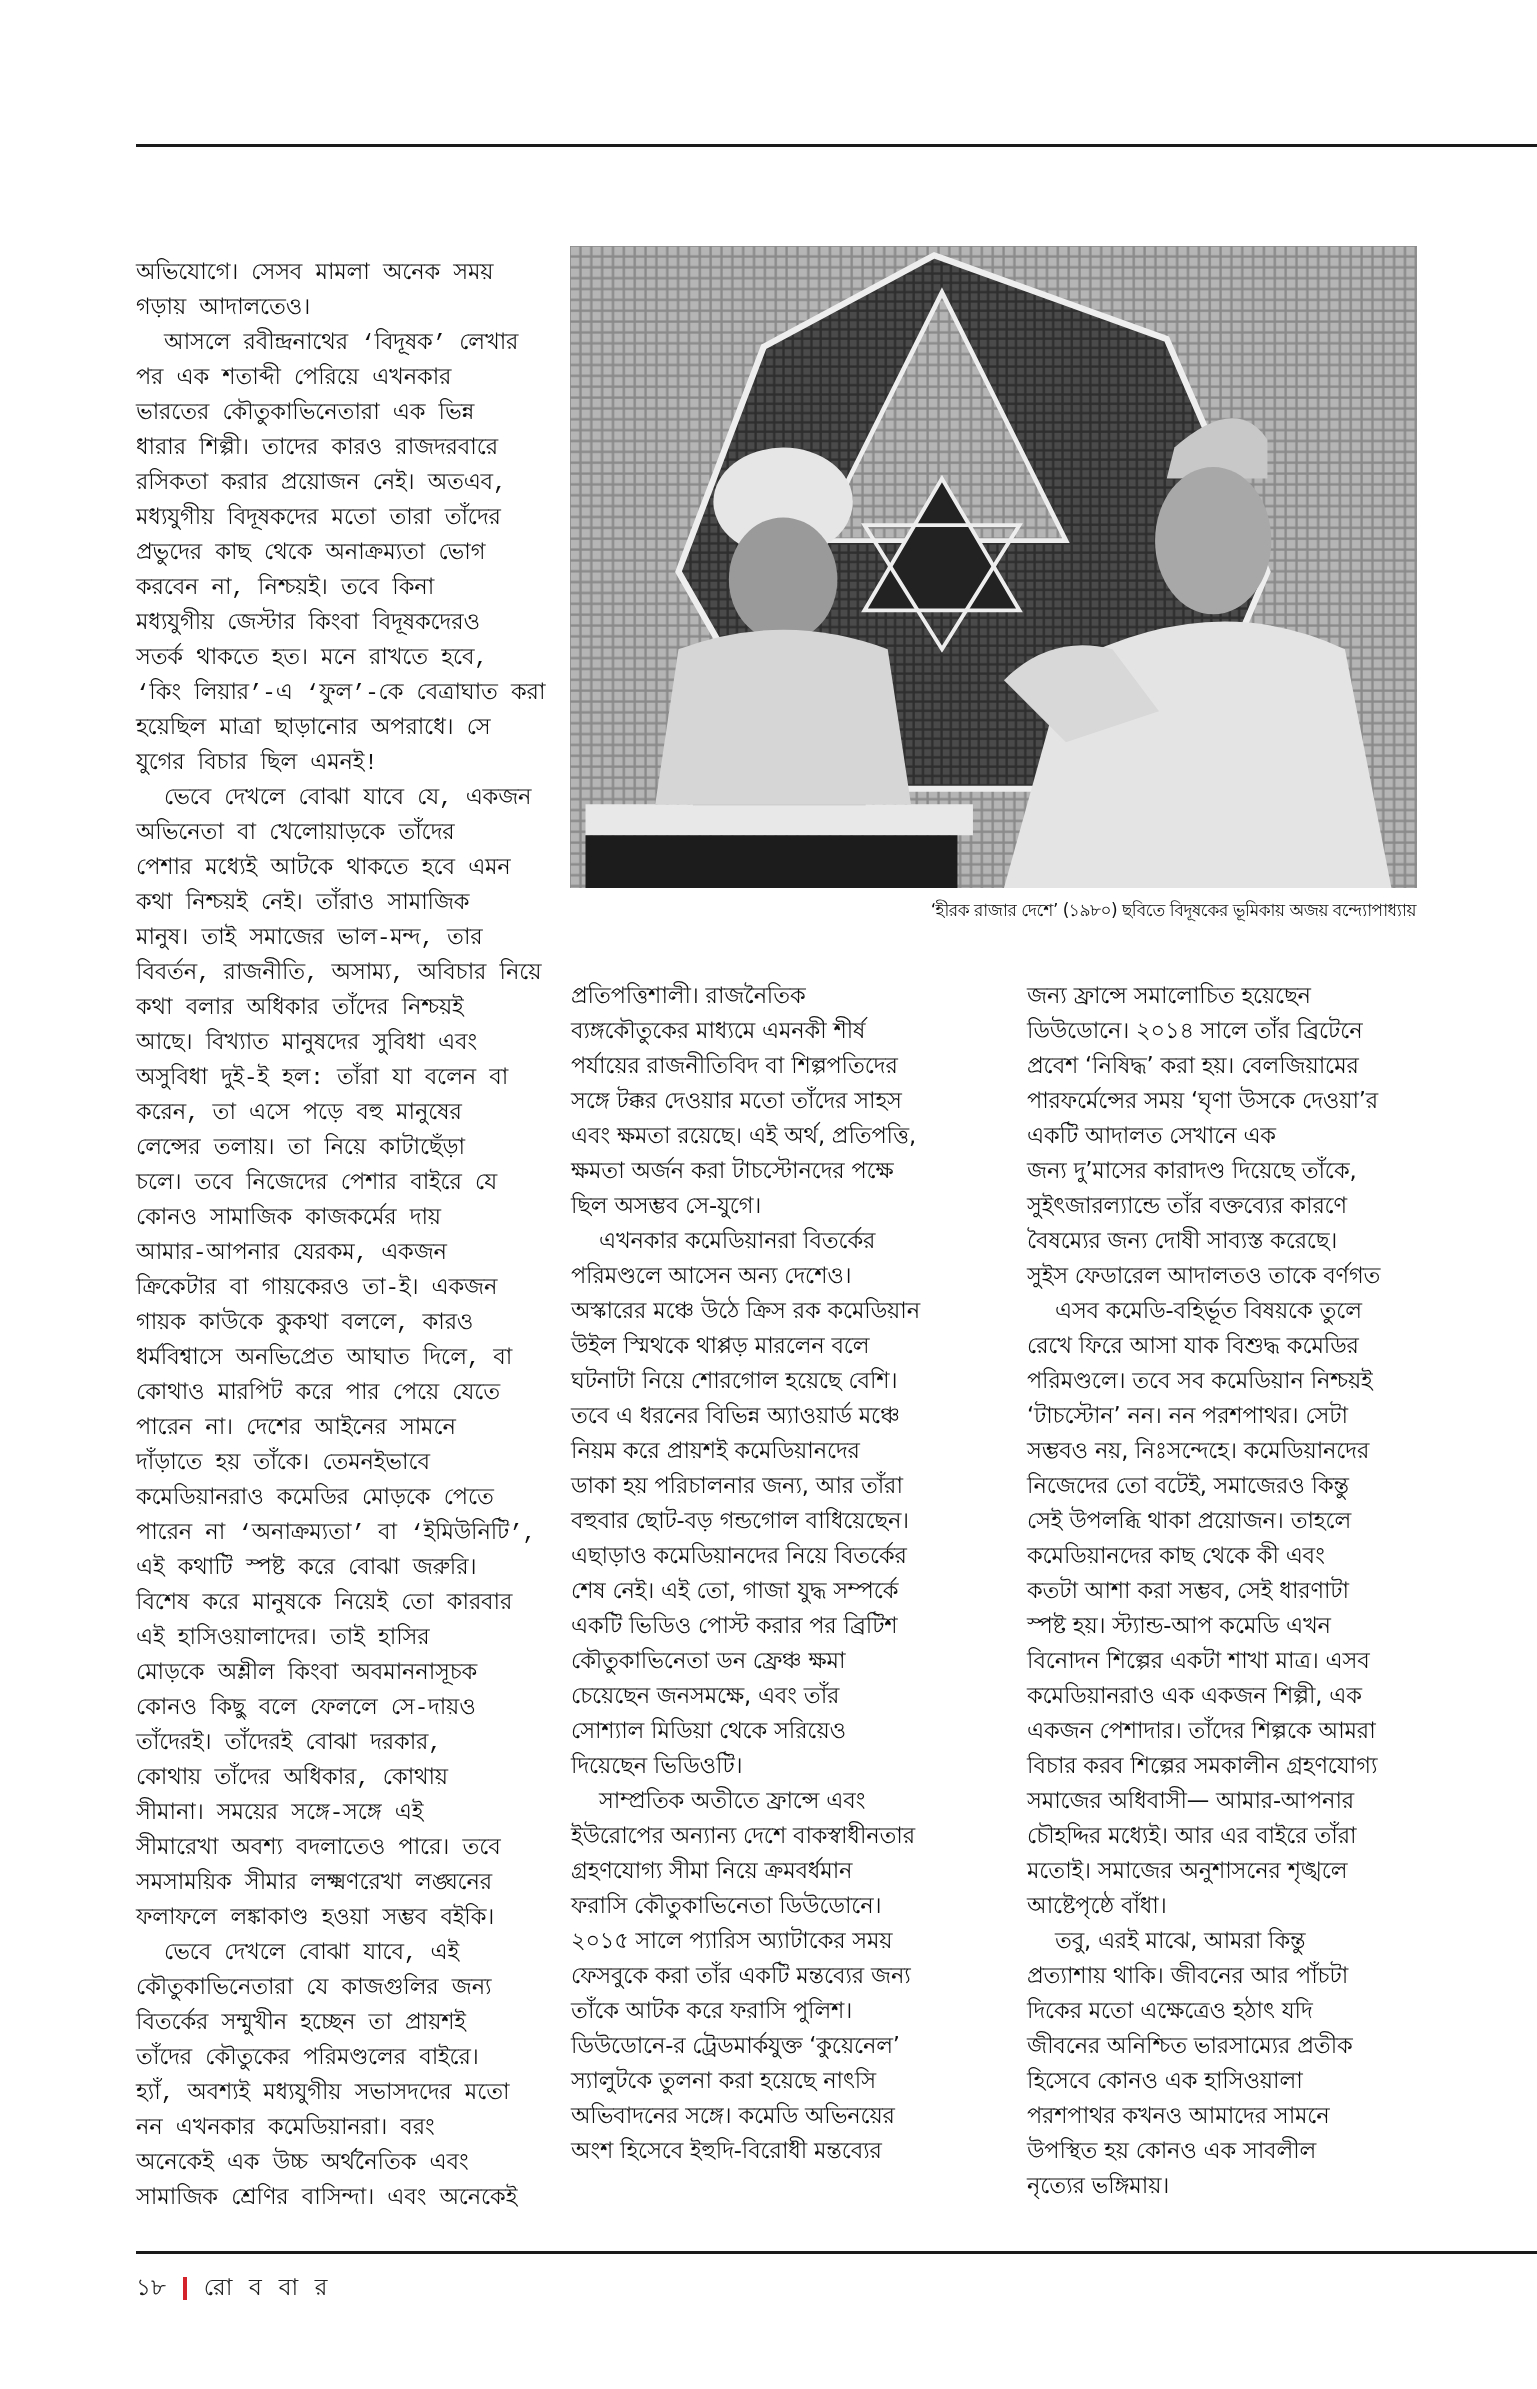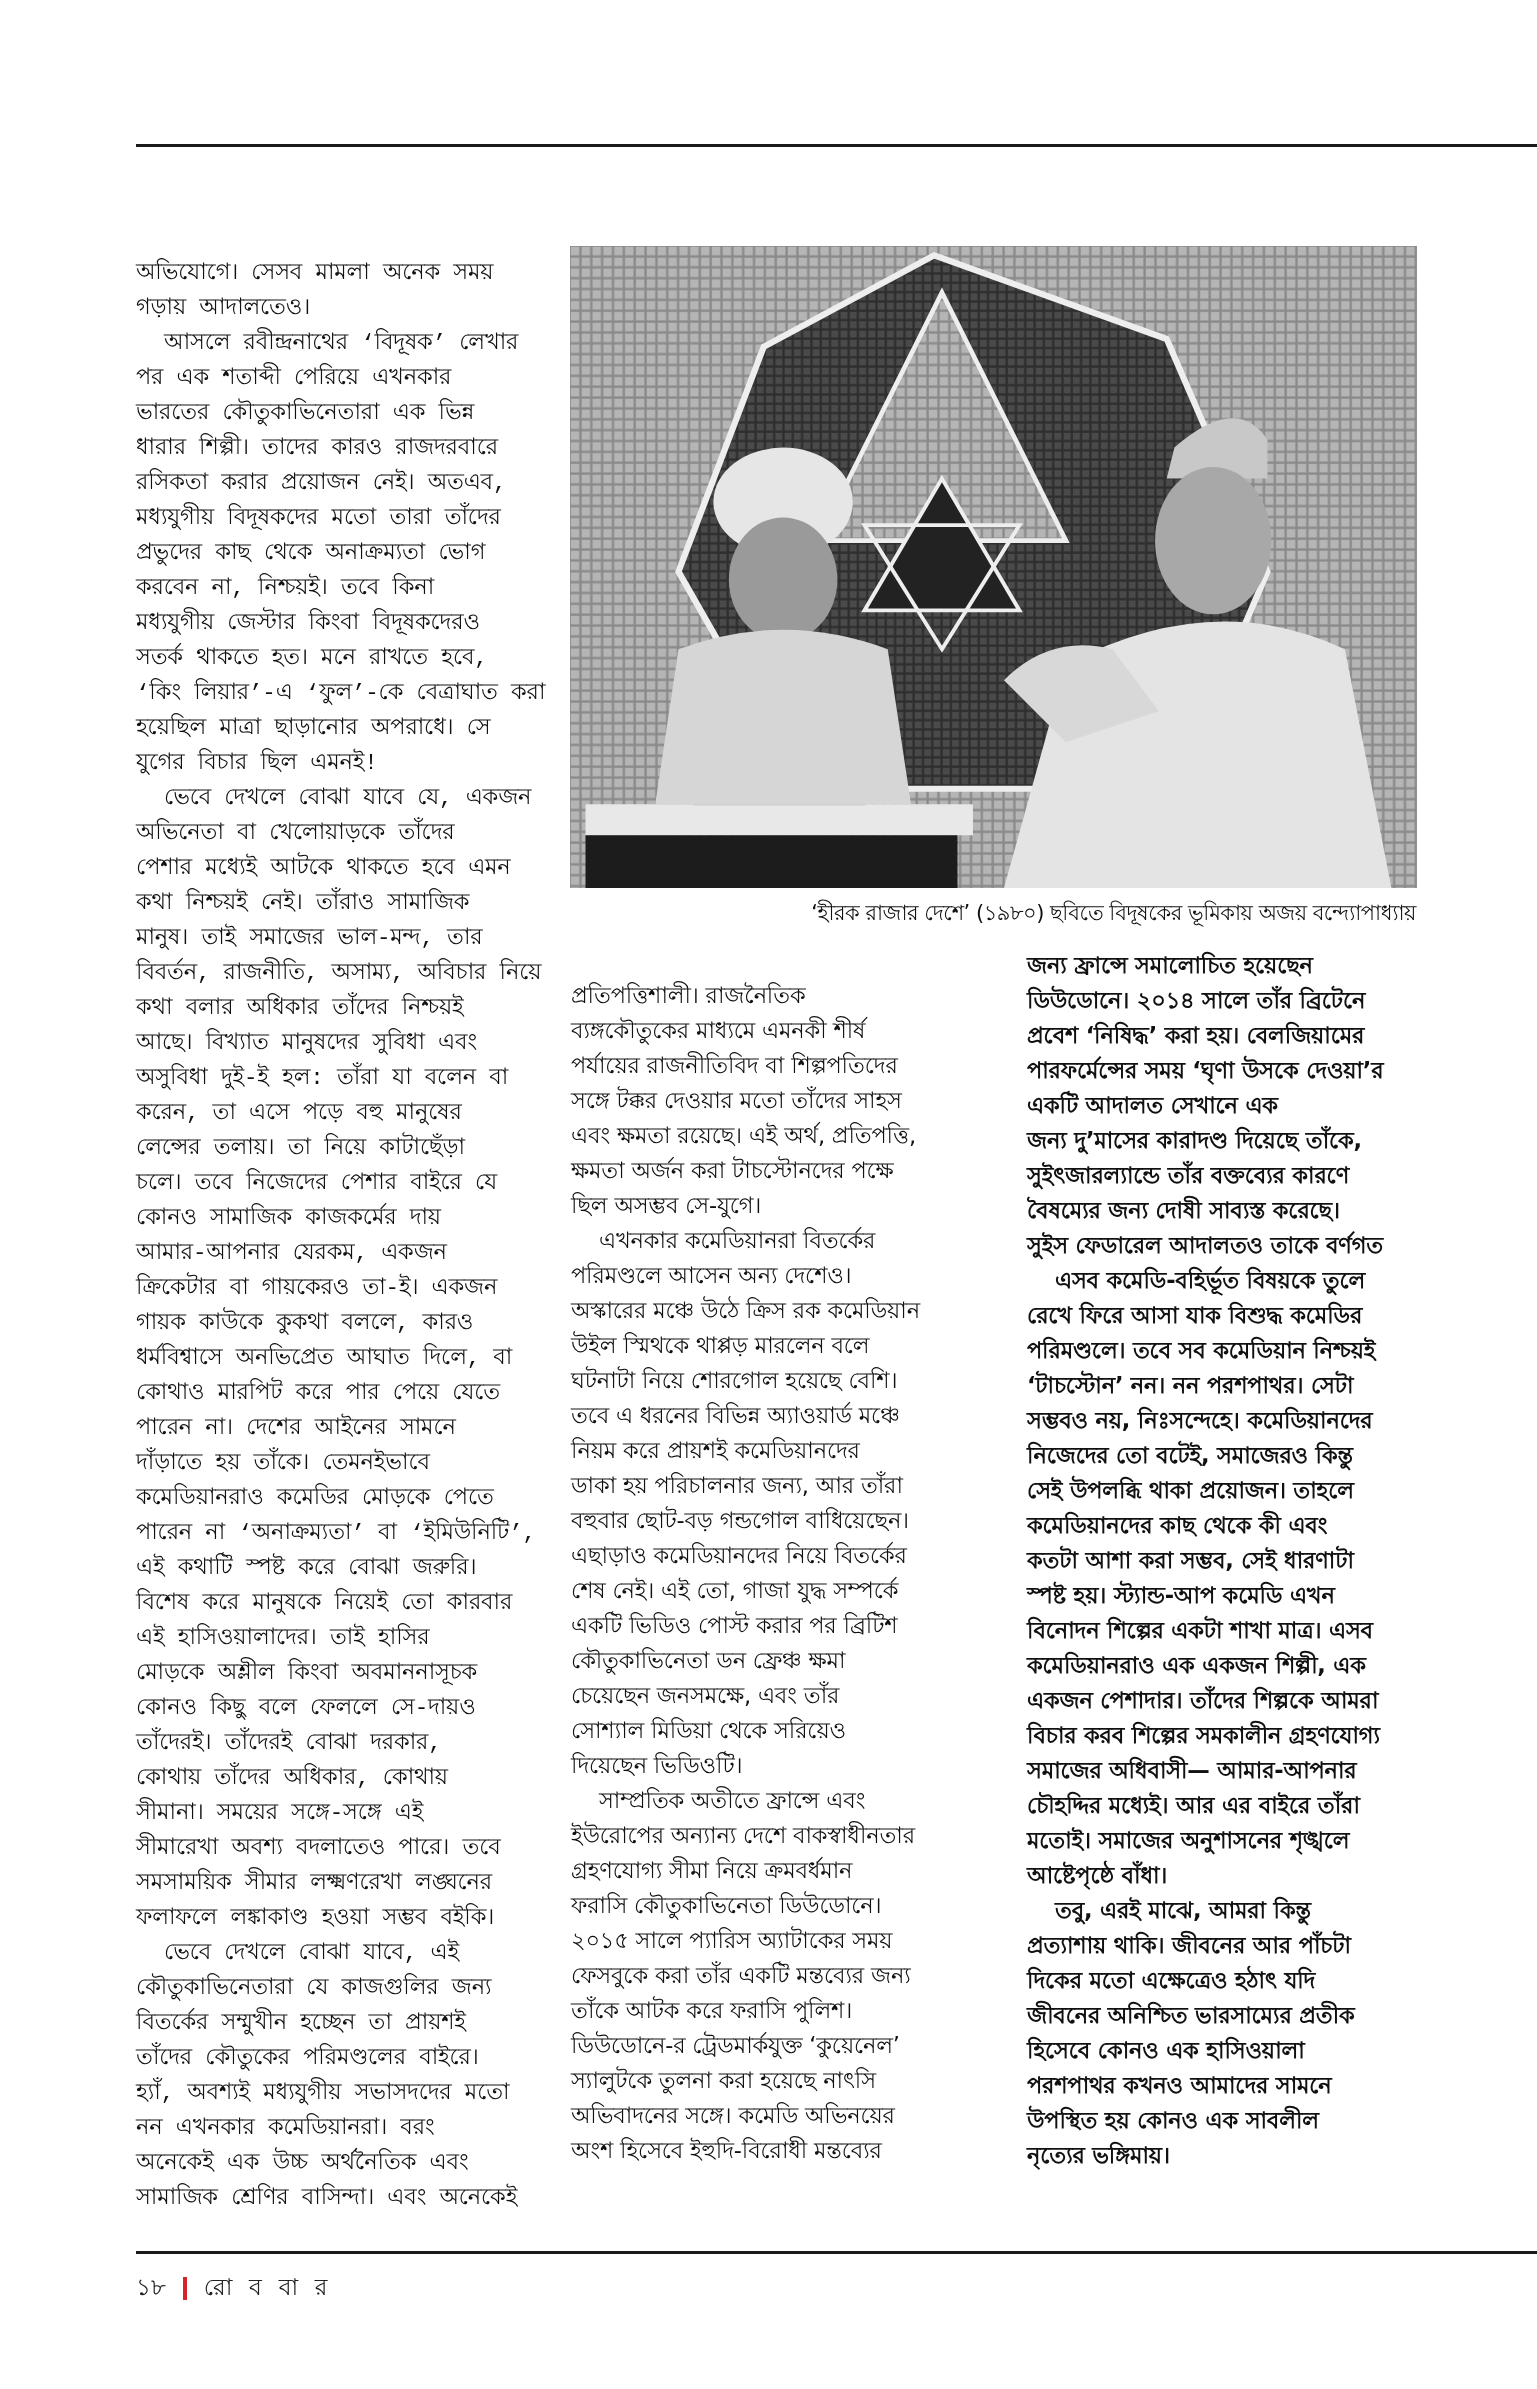--- a/index.html
+++ b/index.html
@@ -6,25 +6,25 @@
   body { width: 1538px; height: 2389px; position: relative; overflow: hidden;
          font-family: "DejaVu Sans", "Liberation Sans", sans-serif; color: #111; }
   .rule-top { position: absolute; left: 136px; top: 144px; width: 1402px; height: 3.1px; background: #1a1a1a; }
   .rule-bottom { position: absolute; left: 136px; top: 2251px; width: 1402px; height: 3.1px; background: #1a1a1a; }
   .col { position: absolute; font-size: 22.5px; line-height: 35px; letter-spacing: -0.2px; }
   .col p { margin: 0; }
   .col .line { display: block; white-space: nowrap; }
   .col .indent { padding-left: 28px; }
   #col-left { left: 136px; top: 256px; width: 403px; font-family: Liberation Mono, monospace; }
   #col-mid { left: 571px; top: 978px; width: 422px; }
-  #col-right { left: 1027px; top: 948px; width: 434px; font-weight: bold; }
+  #col-right { left: 1027px; top: 978px; width: 434px; }
   .photo { position: absolute; left: 570px; top: 246px; width: 847px; height: 642px; overflow: hidden;
            background: #6e6e6e; }
   .photo svg { display: block; width: 100%; height: 100%; }
-  .caption { position: absolute; right: 122px; top: 897px; font-size: 21px; letter-spacing: -0.5px; color: #111; white-space: nowrap; }
+  .caption { position: absolute; right: 122px; top: 897px; font-size: 17px; letter-spacing: -0.5px; color: #111; white-space: nowrap; }
   .footer { position: absolute; left: 136px; top: 2269px; font-size: 23px; display: flex; align-items: center; gap: 17px; color: #222; }
   .footer .bar { display: inline-block; width: 3.9px; height: 23px; background: #d4232b; }
   .footer .mag { letter-spacing: 4.7px; }
 </style>
 </head>
 <body>
 
 <div class="rule-top"></div>
 
 <div class="col" id="col-left">

